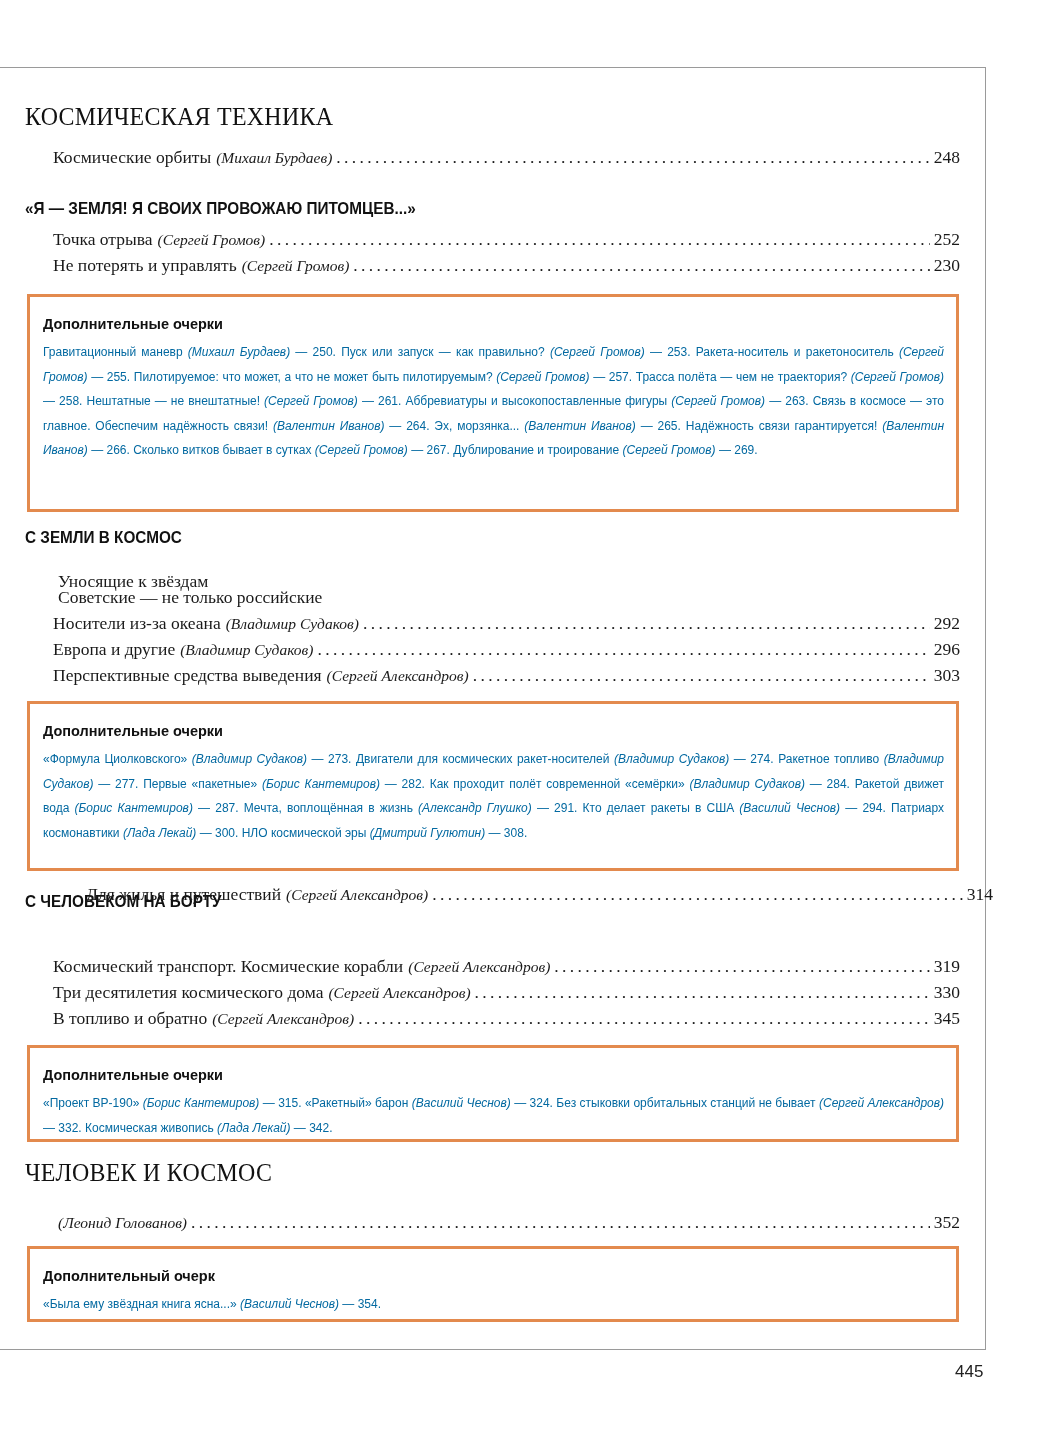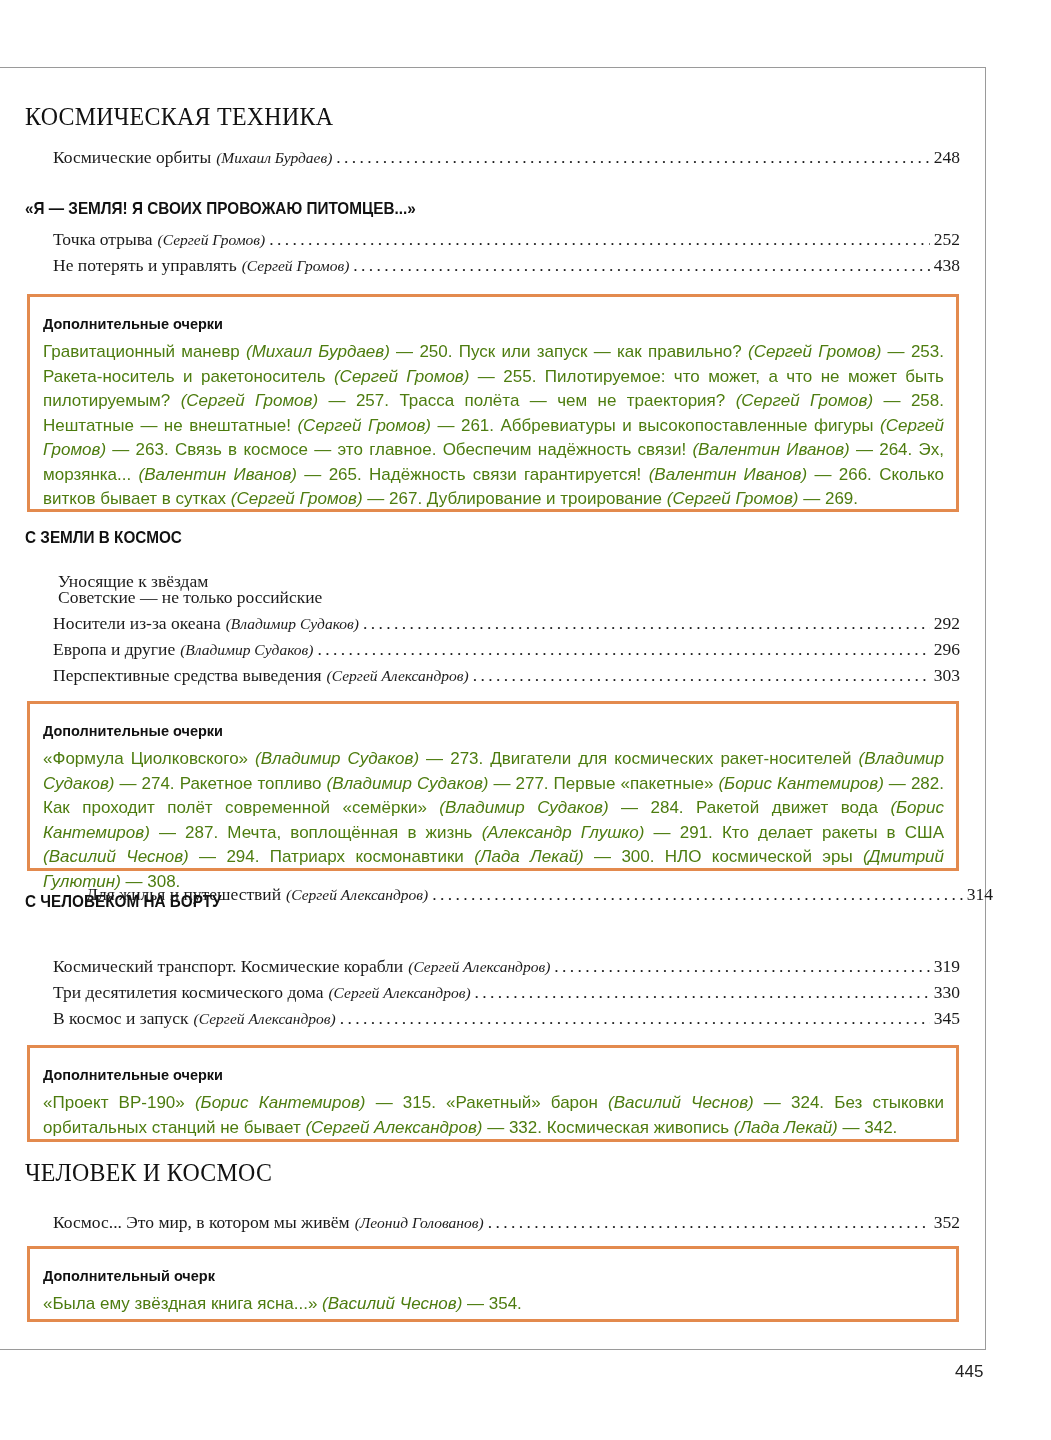--- a/index.html
+++ b/index.html
@@ -33,21 +33,21 @@
   .toc-dots { flex:1 1 auto; overflow:hidden; margin:0 4px; letter-spacing:3px; }
   .toc-dots::before { content:". . . . . . . . . . . . . . . . . . . . . . . . . . . . . . . . . . . . . . . . . . . . . . . . . . . . . . . . . . . . . . . . . . . . . . . . . . . . . . . . . . . . . . . . . . . . . . . . . . . . . . . . . . . . . . . . . . . . . . . . ."; letter-spacing:-0.5px; }
   .toc-page { flex:0 0 auto; }
   .essay-box {
     position:absolute; left:27px; width:932px; box-sizing:border-box;
     border:3px solid #e38a4e; background:#fff;
     padding:19px 12px 8px 13px;
     font-family:"Liberation Sans", "DejaVu Sans", sans-serif;
   }
   .essay-heading { font-weight:bold; font-size:14.5px; color:#111; margin-bottom:8px; }
-  .essay-text { font-size:17px; line-height:24.5px; color:#4d7c0f; text-align:justify; }
+  .essay-text { font-size:12px; line-height:24.5px; color:#0369a1; text-align:justify; }
   .essay-text i { font-style:italic; }
   .page-number {
     position:absolute; left:955px; top:1362px;
     font-family:"Liberation Sans", "DejaVu Sans", sans-serif; font-size:17px; color:#222;
   }
 </style>
 </head>
 <body>
 
 <div class="frame"></div>
@@ -66,21 +66,21 @@
   <div class="toc-row" style="top:229px;">
     <span class="toc-title">Точка отрыва</span>
     <span class="toc-author">(Сергей Громов)</span>
     <span class="toc-dots"></span>
     <span class="toc-page">252</span>
   </div>
   <div class="toc-row" style="top:255px;">
     <span class="toc-title">Не потерять и управлять</span>
     <span class="toc-author">(Сергей Громов)</span>
     <span class="toc-dots"></span>
-    <span class="toc-page">438</span>
+    <span class="toc-page">230</span>
   </div>
 
   <div class="essay-box" style="top:294px; height:218px;">
     <div class="essay-heading">Дополнительные очерки</div>
     <div class="essay-text"><span>Гравитационный маневр </span><i>(Михаил Бурдаев)</i><span> — 250. </span><span>Пуск или запуск — как правильно? </span><i>(Сергей Громов)</i><span> — 253. </span><span>Ракета-носитель и ракетоноситель </span><i>(Сергей Громов)</i><span> — 255. </span><span>Пилотируемое: что может, а что не может быть пилотируемым? </span><i>(Сергей Громов)</i><span> — 257. </span><span>Трасса полёта — чем не траектория? </span><i>(Сергей Громов)</i><span> — 258. </span><span>Нештатные — не внештатные! </span><i>(Сергей Громов)</i><span> — 261. </span><span>Аббревиатуры и высокопоставленные фигуры </span><i>(Сергей Громов)</i><span> — 263. </span><span>Связь в космосе — это главное. Обеспечим надёжность связи! </span><i>(Валентин Иванов)</i><span> — 264. </span><span>Эх, морзянка... </span><i>(Валентин Иванов)</i><span> — 265. </span><span>Надёжность связи гарантируется! </span><i>(Валентин Иванов)</i><span> — 266. </span><span>Сколько витков бывает в сутках </span><i>(Сергей Громов)</i><span> — 267. </span><span>Дублирование и троирование </span><i>(Сергей Громов)</i><span> — 269.</span></div>
   </div>
 
   <div class="section-title" style="top:528px;">С ЗЕМЛИ В КОСМОС</div>
   <div class="toc-row" style="top:571px;flex-direction:column;">
     <span class="toc-title">Уносящие к звёздам</span>
@@ -131,34 +131,33 @@
     <span class="toc-dots"></span>
     <span class="toc-page">319</span>
   </div>
   <div class="toc-row" style="top:982px;">
     <span class="toc-title">Три десятилетия космического дома</span>
     <span class="toc-author">(Сергей Александров)</span>
     <span class="toc-dots"></span>
     <span class="toc-page">330</span>
   </div>
   <div class="toc-row" style="top:1008px;">
-    <span class="toc-title">В космос и запуск</span>
+    <span class="toc-title">В топливо и обратно</span>
     <span class="toc-author">(Сергей Александров)</span>
     <span class="toc-dots"></span>
     <span class="toc-page">345</span>
   </div>
 
   <div class="essay-box" style="top:1045px; height:97px;">
     <div class="essay-heading">Дополнительные очерки</div>
     <div class="essay-text"><span>«Проект ВР-190» </span><i>(Борис Кантемиров)</i><span> — 315. </span><span>«Ракетный» барон </span><i>(Василий Чеснов)</i><span> — 324. </span><span>Без стыковки орбитальных станций не бывает </span><i>(Сергей Александров)</i><span> — 332. </span><span>Космическая живопись </span><i>(Лада Лекай)</i><span> — 342.</span></div>
   </div>
 
   <div class="part-title" style="top:1158px;">ЧЕЛОВЕК И КОСМОС</div>
   <div class="toc-row" style="top:1212px;">
-    <span class="toc-title">Космос... Это мир, в котором мы живём</span>
     <span class="toc-author">(Леонид Голованов)</span>
     <span class="toc-dots"></span>
     <span class="toc-page">352</span>
   </div>
 
   <div class="essay-box" style="top:1246px; height:76px;">
     <div class="essay-heading">Дополнительный очерк</div>
     <div class="essay-text"><span>«Была ему звёздная книга ясна...» </span><i>(Василий Чеснов)</i><span> — 354.</span></div>
   </div>
 

